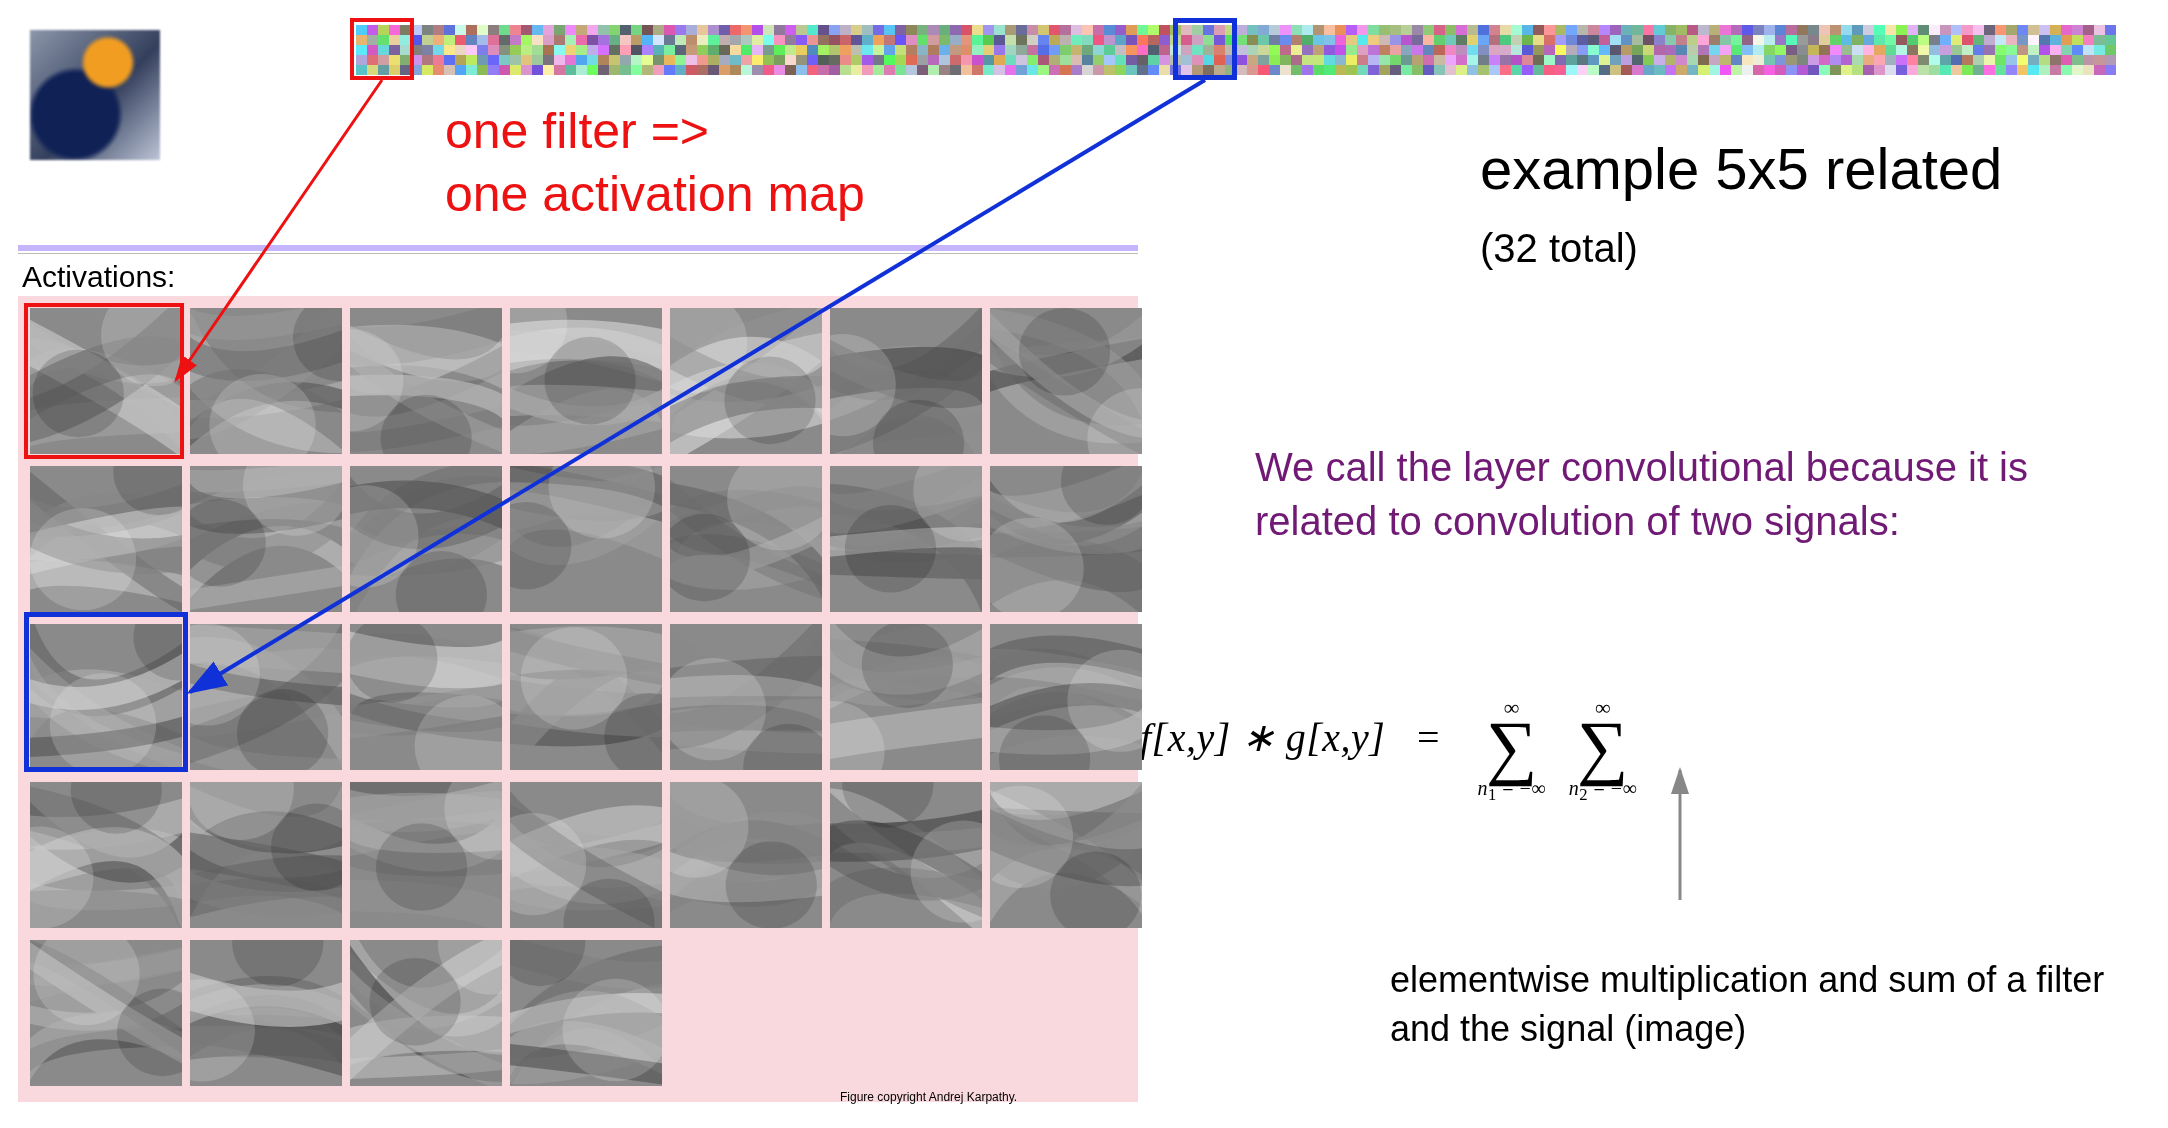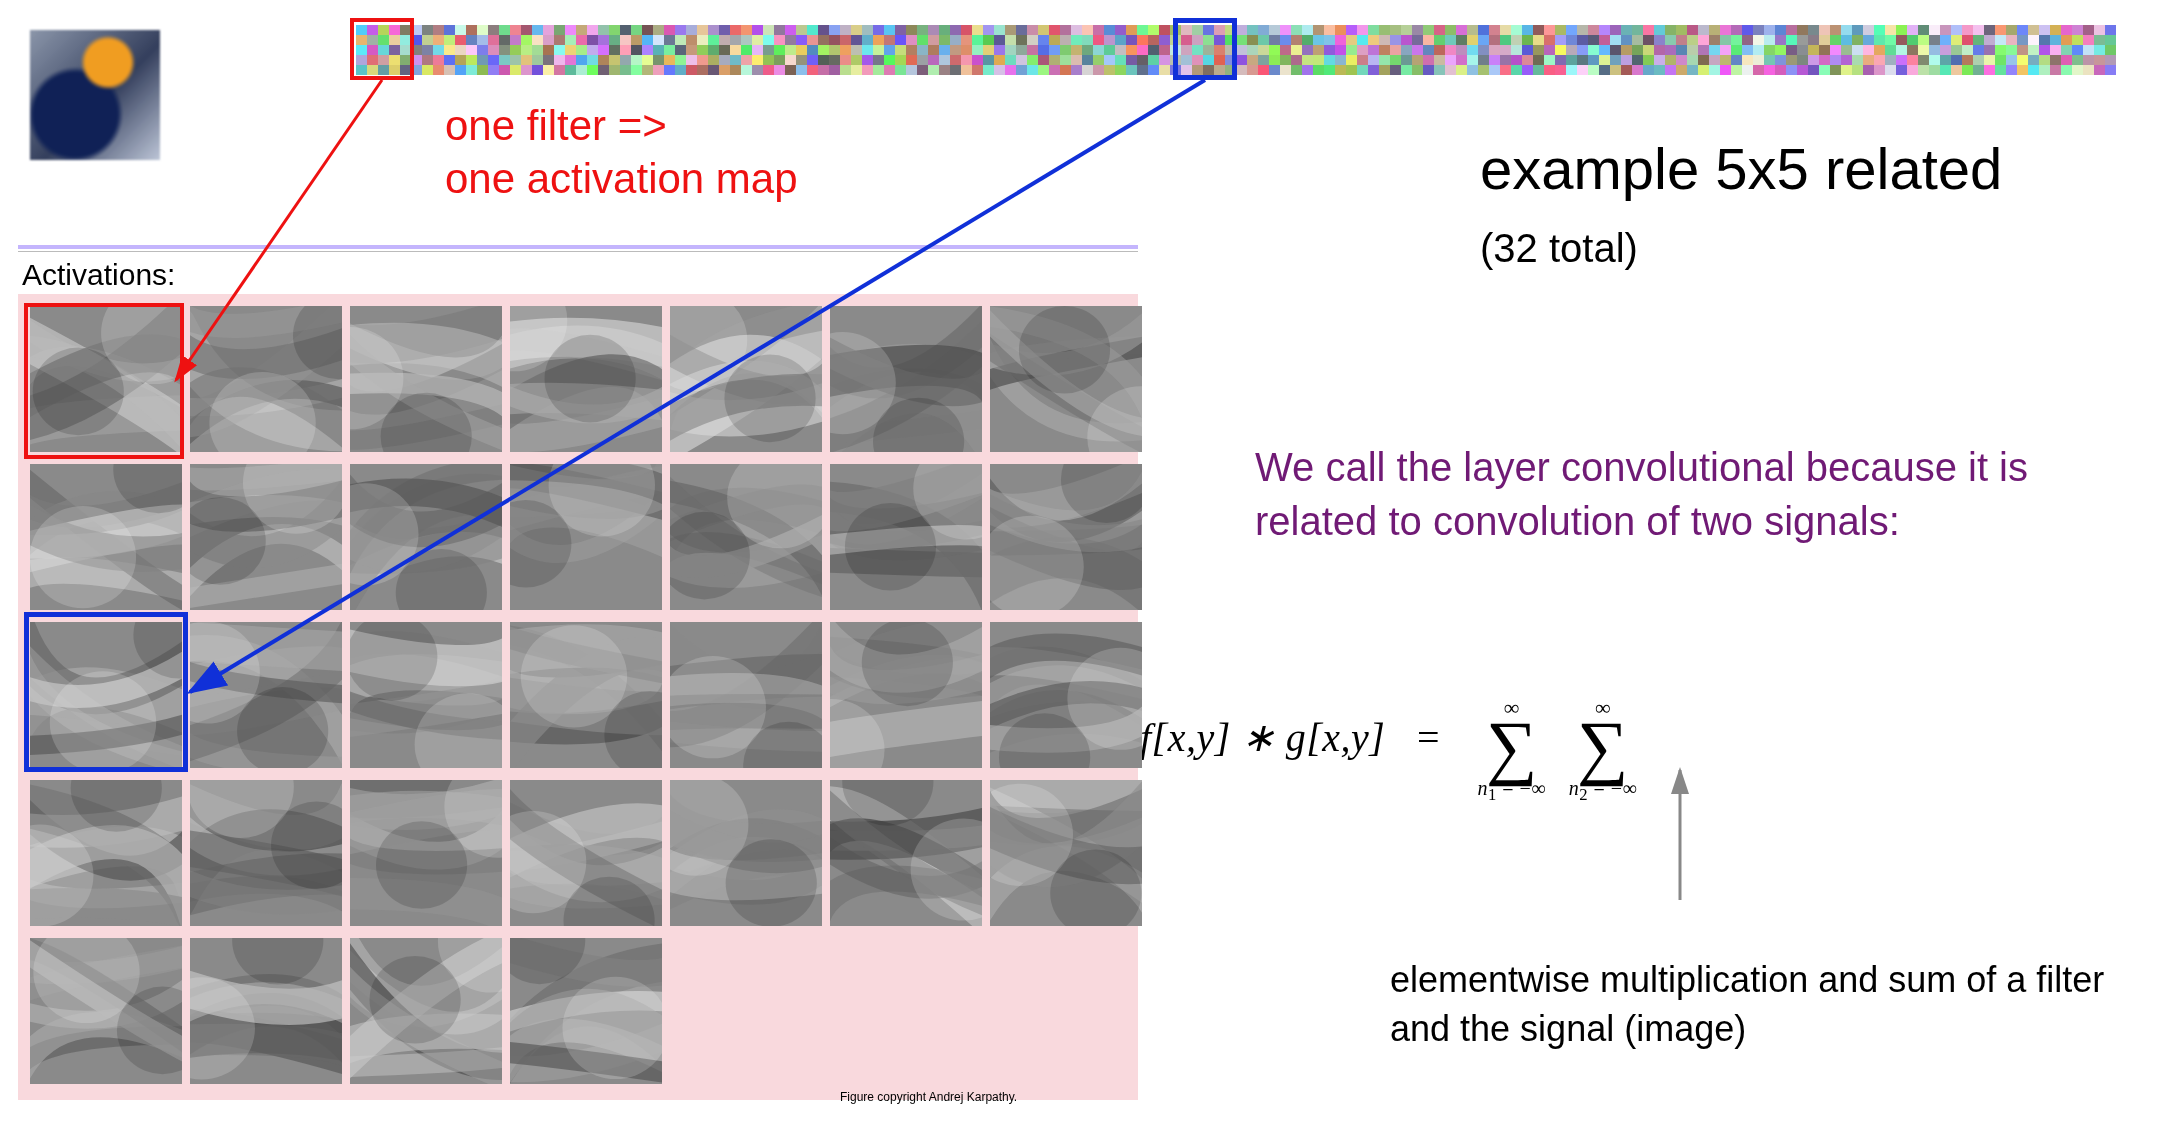--- a/index.html
+++ b/index.html
@@ -46,21 +46,21 @@
     position: absolute;
     border: 5px solid #1030d8;
     pointer-events: none;
   }
 
   .annot-red {
     position: absolute;
     left: 445px;
     top: 100px;
     color: #e11;
-    font-size: 42px;
+    font-size: 50px;
     line-height: 1.25;
   }
 
   .right-title {
     position: absolute;
     left: 1480px;
     top: 135px;
     font-size: 58px;
     color: #000;
   }
@@ -113,21 +113,21 @@
     width: 760px;
     margin-top: 36px;
   }
 
   
   .act-panel {
     position: absolute;
     left: 18px;
     top: 245px;
     width: 1120px;
-    border-top: 4px solid #c4b5fd;
+    border-top: 6px solid #c4b5fd;
   }
   .act-panel .hdr {
     font-size: 30px;
     color: #000;
     padding: 6px 4px 2px;
     border-top: 1px solid #bbb;
     margin-top: 2px;
   }
   .act-grid {
     background: #f9d9dd;

